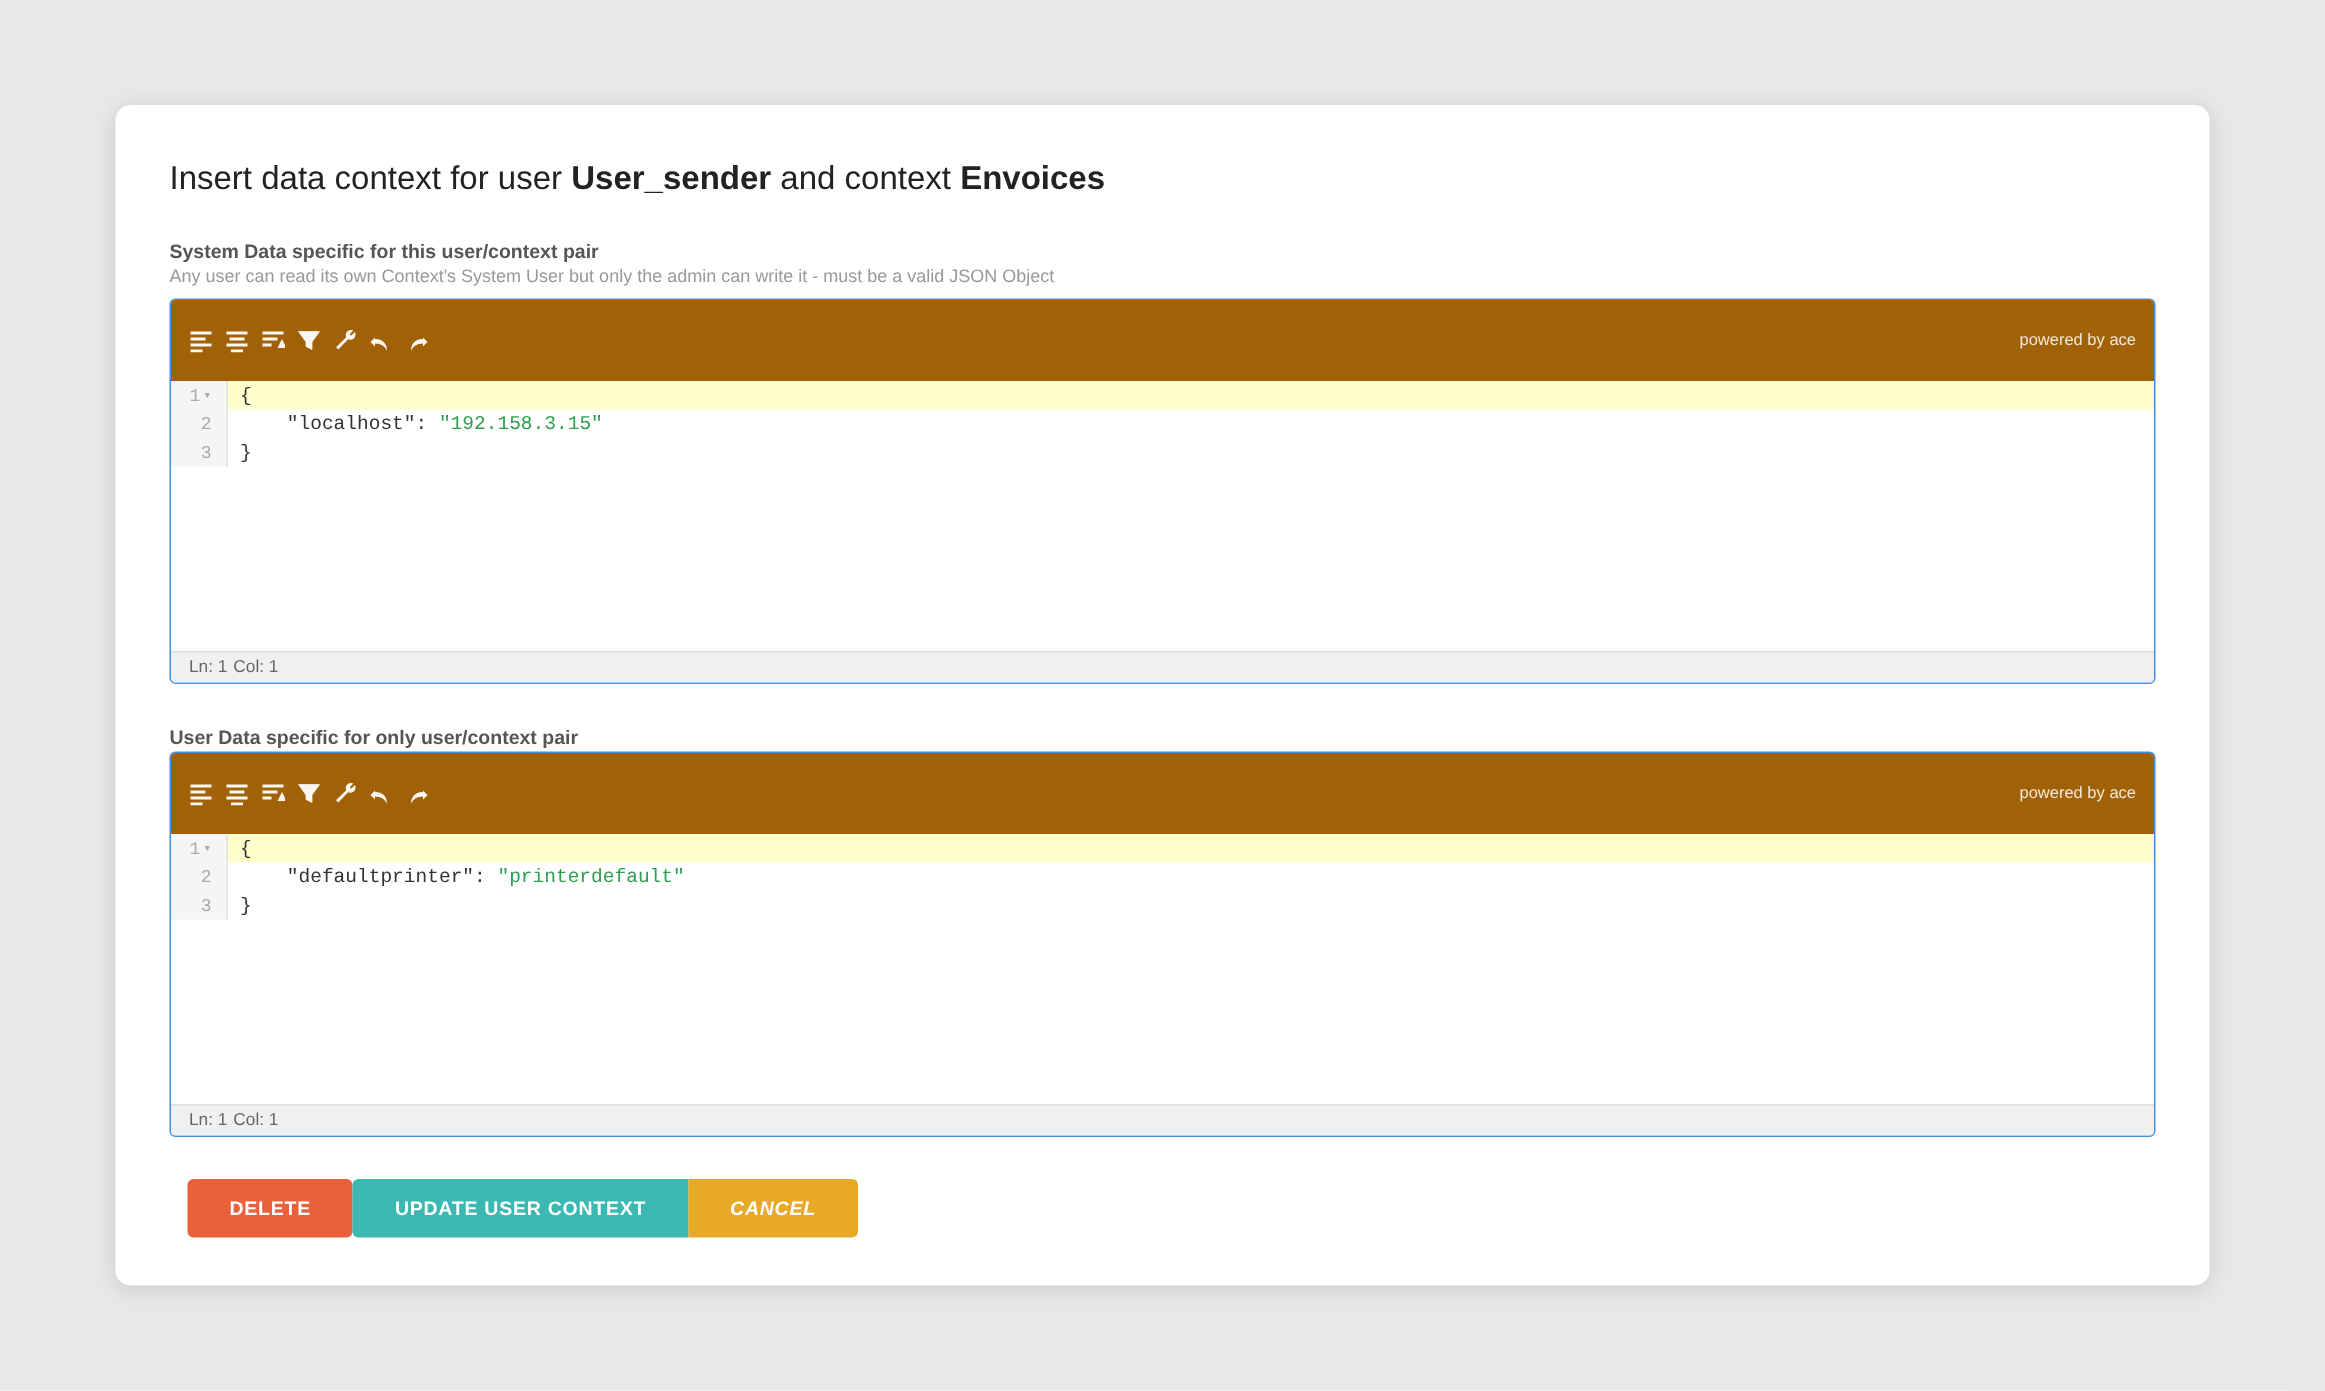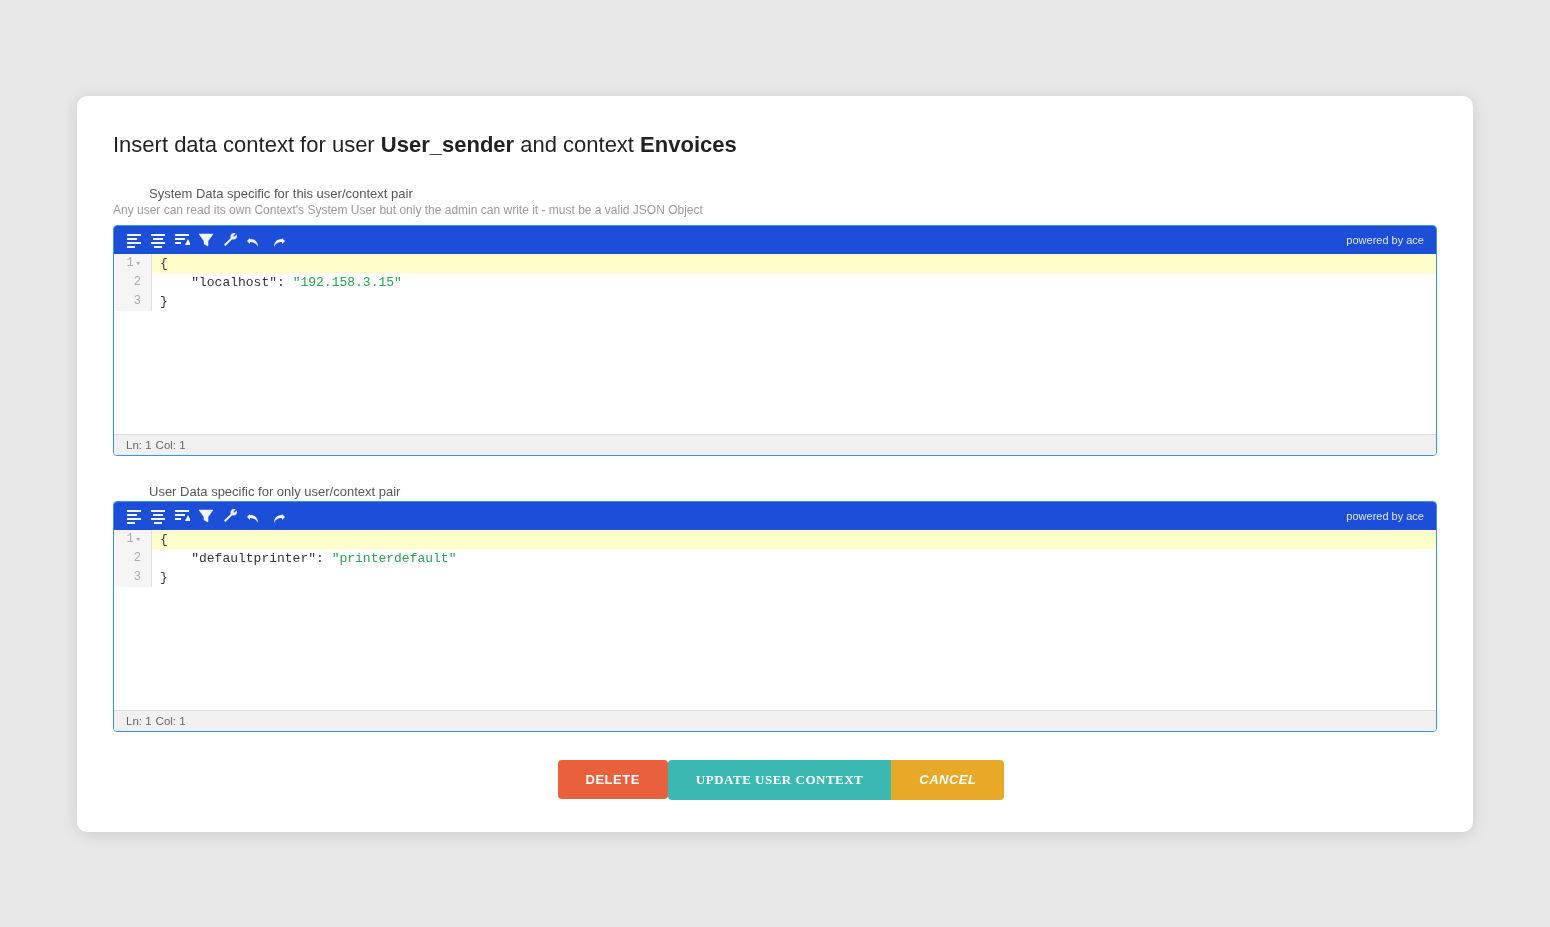--- a/index.html
+++ b/index.html
@@ -30,41 +30,40 @@
       font-weight: 400;
     }
 
     .page-title strong {
       font-weight: 700;
     }
 
     .section-label {
       font-size: 13px;
       color: #555;
-      font-weight: 400;
+      font-weight: 700;
       margin-bottom: 2px;
-      margin-left: 36px;
     }
 
     .section-desc {
       font-size: 12px;
       color: #999;
       margin-bottom: 8px;
     }
 
     .editor-wrapper {
       border: 1.5px solid #3d8fe0;
       border-radius: 4px;
       overflow: hidden;
       margin-bottom: 28px;
     }
 
     .editor-toolbar {
-      background: #1d4ed8;
-      padding: 6px 12px;
+      background: #a16207;
+      padding: 19px 12px;
       display: flex;
       align-items: center;
       justify-content: space-between;
     }
 
     .toolbar-icons {
       display: flex;
       gap: 8px;
       align-items: center;
     }
@@ -156,21 +155,21 @@
       padding: 4px 12px;
       font-size: 11.5px;
       color: #666;
       border-top: 1px solid #ddd;
       display: flex;
       gap: 4px;
     }
 
     .footer-actions {
       display: flex;
-      justify-content: center;
+      justify-content: flex-start;
       align-items: center;
       margin-top: 10px;
       padding-left: 12px;
     }
 
     .btn {
       padding: 12px 28px;
       border: none;
       border-radius: 4px;
       font-size: 13px;
@@ -200,21 +199,20 @@
       display: flex;
       gap: 0;
     }
 
     .right-buttons .btn {
       border-radius: 0;
     }
 
     .right-buttons .btn:first-child {
       border-radius: 4px 0 0 4px;
-      font-family: Liberation Serif, serif;
     }
 
     .right-buttons .btn:last-child {
       border-radius: 0 4px 4px 0;
     }
   </style>
 </head>
 <body>
 
 <div class="modal-container">

